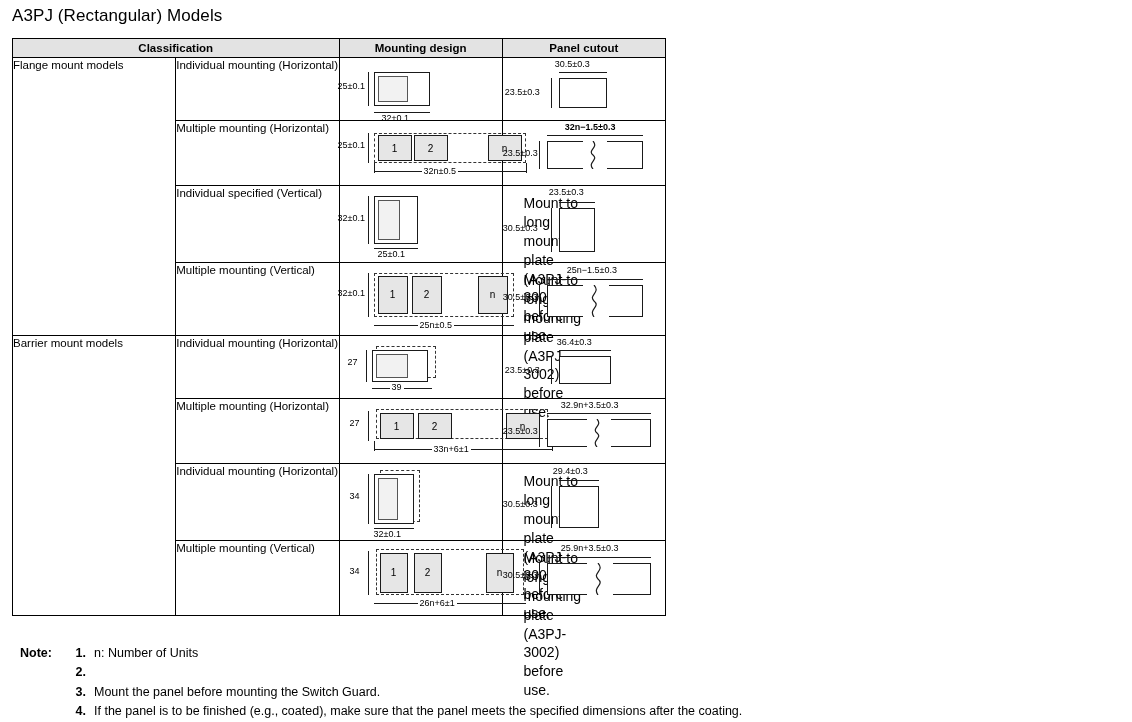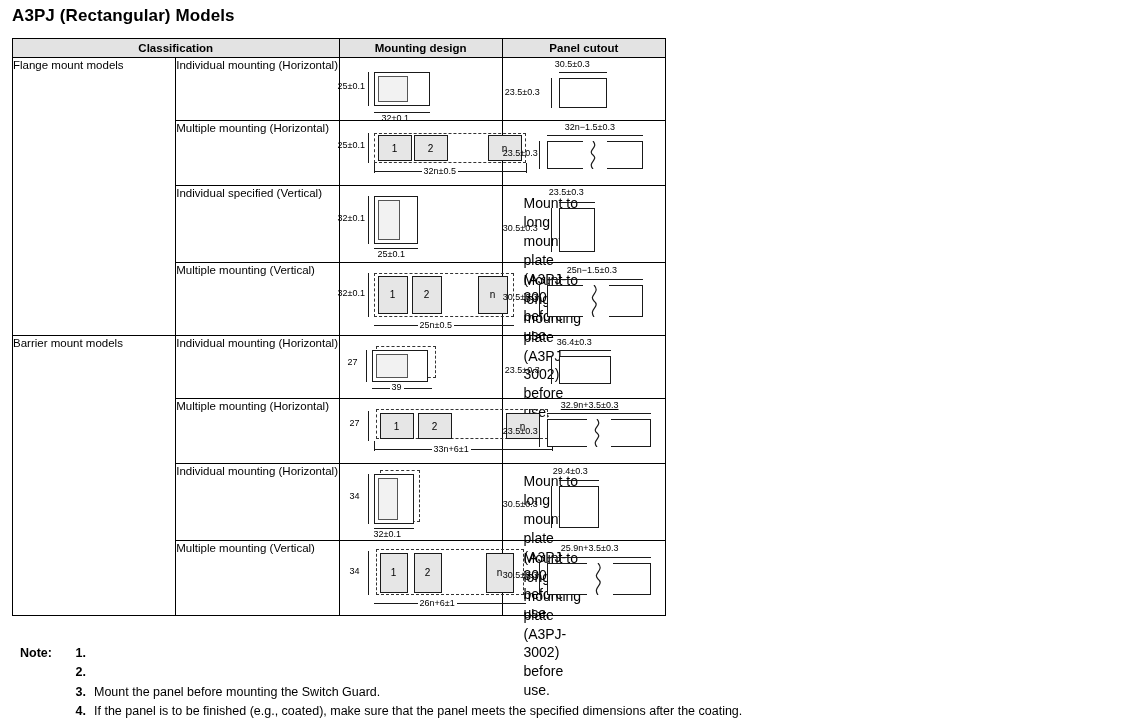--- a/index.html
+++ b/index.html
@@ -18,21 +18,21 @@
   #page {
     position: relative;
     width: 1132px;
     height: 722px;
   }
   .page-title {
     position: absolute;
     left: 12px;
     top: 6px;
     font-size: 17px;
-    font-weight: bold;
+    font-weight: normal;
     letter-spacing: 0.1px;
   }
   table.spec {
     position: absolute;
     left: 12px;
     top: 38px;
     border-collapse: collapse;
     table-layout: fixed;
     width: 654px;
     font-size: 11.5px;
@@ -242,21 +242,21 @@
         </td>
         <td class="cutout">
           <div class="cellwrap" style="height:64px">
             <div class="box-outline" style="left:44px; top:20px; width:96px; height:28px;"></div>
             <svg class="wavy" style="left:80px; top:20px;" width="24" height="28" viewBox="0 0 24 28">
               <rect x="0" y="0" width="24" height="28" fill="#ffffff" stroke="none"></rect>
               <path d="M10 0 C 16 7, 4 9, 10 14 C 16 19, 4 21, 10 28" fill="none" stroke="#1a1a1a" stroke-width="1.2"></path>
             </svg>
             <div class="line-h" style="left:44px; top:14px; width:96px;"></div>
             <div class="line-v" style="left:36px; top:20px; height:28px;"></div>
-            <div class="dim-label" style="left:62px; top:2px;">32n−1.5±0.3</div>
+            <div class="dim-label" style="left:62px; top:2px;font-weight:bold;">32n−1.5±0.3</div>
             <div class="dim-label" style="left:0px; top:28px;">23.5±0.3</div>
           </div>
         </td>
       </tr>
 
       <tr>
         <td class="classification">Individual
 specified
 (Vertical)</td>
         <td class="mounting">
@@ -374,21 +374,21 @@
         </td>
         <td class="cutout">
           <div class="cellwrap" style="height:64px">
             <div class="box-outline" style="left:44px; top:20px; width:104px; height:28px;"></div>
             <svg class="wavy" style="left:84px; top:20px;" width="24" height="28" viewBox="0 0 24 28">
               <rect x="0" y="0" width="24" height="28" fill="#ffffff" stroke="none"></rect>
               <path d="M10 0 C 16 7, 4 9, 10 14 C 16 19, 4 21, 10 28" fill="none" stroke="#1a1a1a" stroke-width="1.2"></path>
             </svg>
             <div class="line-h" style="left:44px; top:14px; width:104px;"></div>
             <div class="line-v" style="left:36px; top:20px; height:28px;"></div>
-            <div class="dim-label" style="left:58px; top:2px;text-decoration:underline;">32.9n+3.5±0.3</div>
+            <div class="dim-label" style="left:58px; top:2px;">32.9n+3.5±0.3</div>
             <div class="dim-label" style="left:0px; top:28px;">23.5±0.3</div>
           </div>
         </td>
       </tr>
 
       <tr>
         <td class="classification">Individual
 mounting
 (Horizontal)</td>
         <td class="mounting">
@@ -455,20 +455,21 @@
         </td>
       </tr>
 
     </tbody>
   </table>
 
   <div class="note-block">
     <div class="row">
       <span class="lead first">Note:</span>
       <span class="numfirst">1.</span>
+      <span class="body">n: Number of Units</span>
     </div>
     <div class="row">
       <span class="lead first"></span>
       <span class="num">2.</span>
     </div>
     <div class="row">
       <span class="lead first"></span>
       <span class="num">3.</span>
       <span class="body">Mount the panel before mounting the Switch Guard.</span>
     </div>

